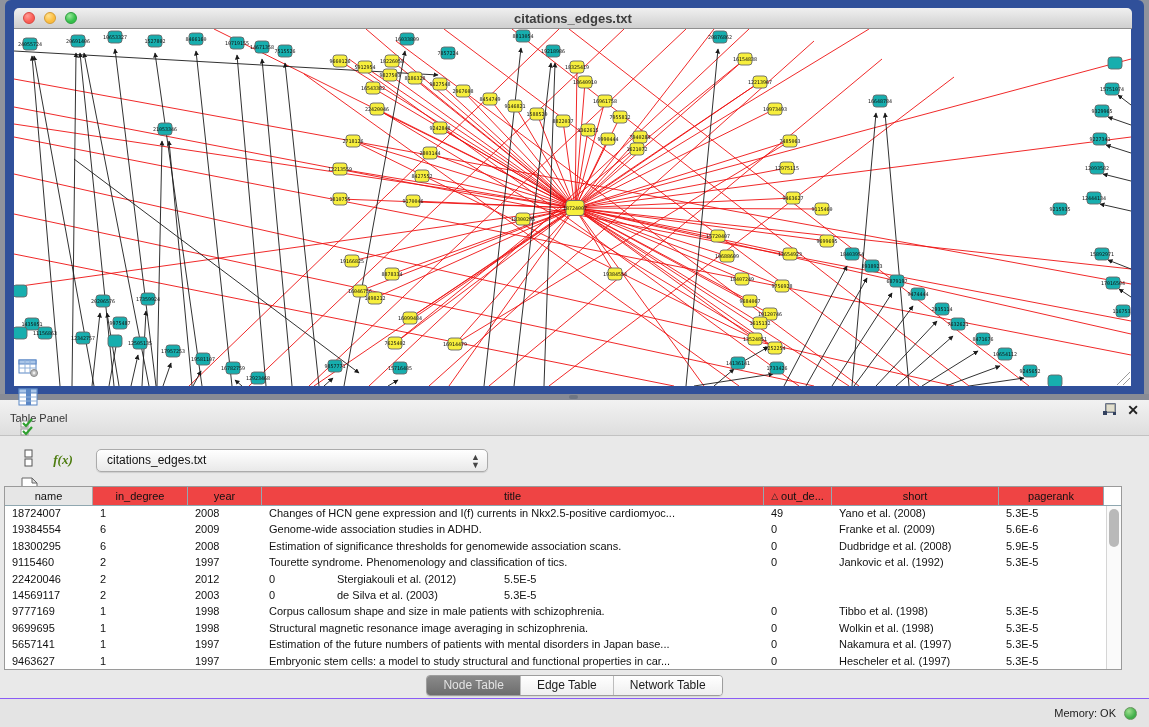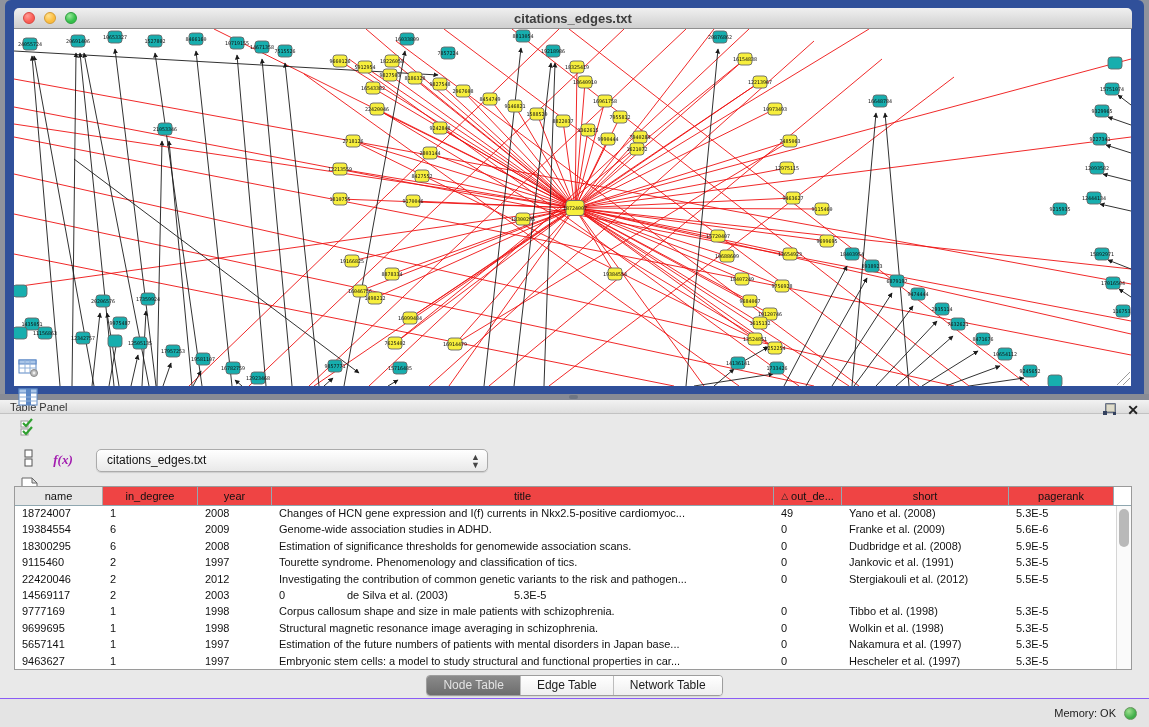--- a/index.html
+++ b/index.html
@@ -24,39 +24,39 @@
   .net-canvas svg { display:block; }
   svg text.nl { font-family:"DejaVu Sans Mono", monospace; font-size:5px; fill:#111; }
 
   
   .gap-strip { position:absolute; left:0; top:394px; width:1149px; height:6px; background:#878b95; }
   .split-grip { position:absolute; left:569px; top:395px; width:9px; height:4px;
     background:#6e7683; border-radius:2px; }
 
   
   .table-panel { position:absolute; left:0; top:400px; width:1149px; height:327px; background:#e9e9e9; }
-  .panel-header { position:relative; height:14px; background:linear-gradient(#f2f2f2,#dedede);
+  .panel-header { position:relative; height:36px; background:linear-gradient(#f2f2f2,#dedede);
     border-bottom:1px solid #c2c2c2; display:flex; align-items:center; }
   .panel-title { margin-left:10px; font-size:11px; color:#333; }
   .panel-hicons { position:absolute; right:10px; top:3px; display:flex; gap:10px; align-items:center; }
   .float-ic svg, .close-ic { display:block; }
   .close-ic { font-size:14px; font-weight:bold; color:#222; line-height:14px; cursor:default; }
 
   .toolbar { position:absolute; left:14px; top:40px; height:40px; display:flex; align-items:center; }
   .tb-btn { width:30px; height:30px; display:flex; align-items:center; justify-content:center; margin-right:4px; }
-  .fx { font-size:13px; font-style:italic; font-weight:bold; color:#a21caf; font-family:"Liberation Serif", serif; }
+  .fx { font-size:13px; font-style:italic; font-weight:bold; color:#4d7c0f; font-family:"Liberation Serif", serif; }
   .net-select { width:392px; height:23px; margin-left:14px; border:1px solid #ababab; border-radius:5px;
     background:linear-gradient(#ffffff,#e9e9e9); display:flex; align-items:center; position:relative;
     box-shadow:0 1px 1px rgba(0,0,0,0.12); }
   .net-select .val { margin-left:10px; font-size:12px; color:#111; }
   .net-select .arrows { position:absolute; right:7px; top:3px; font-size:9px; color:#444; line-height:8px;
     display:flex; flex-direction:column; align-items:center; }
 
   
-  .tablebox { position:absolute; left:14px; top:86px; width:1118px; height:184px;
+  .tablebox { position:absolute; left:4px; top:86px; width:1118px; height:184px;
     border:1px solid #9a9a9a; background:#fff; overflow:hidden; }
   .thead { display:flex; height:19px; border-bottom:1px solid #8fa7b0; }
   .hcell { font-size:11px; color:#111; display:flex; align-items:center; justify-content:center;
     background:#ef4444; border-right:1px solid #93a9b2; overflow:hidden; white-space:nowrap; }
   .hcell.namecol { background:#e6e6e6; border-right:1px solid #aaa; }
   .hcell .sortmark { font-size:9px; margin-right:3px; color:#222; }
   .trow { display:flex; height:16.4px; background:#fff; }
   .tcell { font-size:11px; color:#111; padding:1px 0 0 7px; overflow:hidden; white-space:nowrap; }
   .col0{width:88px;} .col1{width:95px;} .col2{width:74px;} .col3{width:502px;}
   .col4{width:68px;} .col5{width:167px;} .col6{width:105px;}
@@ -837,28 +837,27 @@
             <div class="tcell col4">0</div>
             <div class="tcell col5">Dudbridge et al. (2008)</div>
             <div class="tcell col6">5.9E-5</div>
           </div>
           <div class="trow">
             <div class="tcell col0">9115460</div>
             <div class="tcell col1">2</div>
             <div class="tcell col2">1997</div>
             <div class="tcell col3">Tourette syndrome. Phenomenology and classification of tics.</div>
             <div class="tcell col4">0</div>
-            <div class="tcell col5">Jankovic et al. (1991)</div>
+            <div class="tcell col5">Jankovic et al. (1992)</div>
             <div class="tcell col6">5.3E-5</div>
           </div>
           <div class="trow">
             <div class="tcell col0">22420046</div>
             <div class="tcell col1">2</div>
             <div class="tcell col2">2012</div>
-            <div class="tcell col3">Investigating the contribution of common genetic variants to the risk and pathogen...</div>
             <div class="tcell col4">0</div>
             <div class="tcell col5">Stergiakouli et al. (2012)</div>
             <div class="tcell col6">5.5E-5</div>
           </div>
           <div class="trow">
             <div class="tcell col0">14569117</div>
             <div class="tcell col1">2</div>
             <div class="tcell col2">2003</div>
             <div class="tcell col4">0</div>
             <div class="tcell col5">de Silva et al. (2003)</div>

